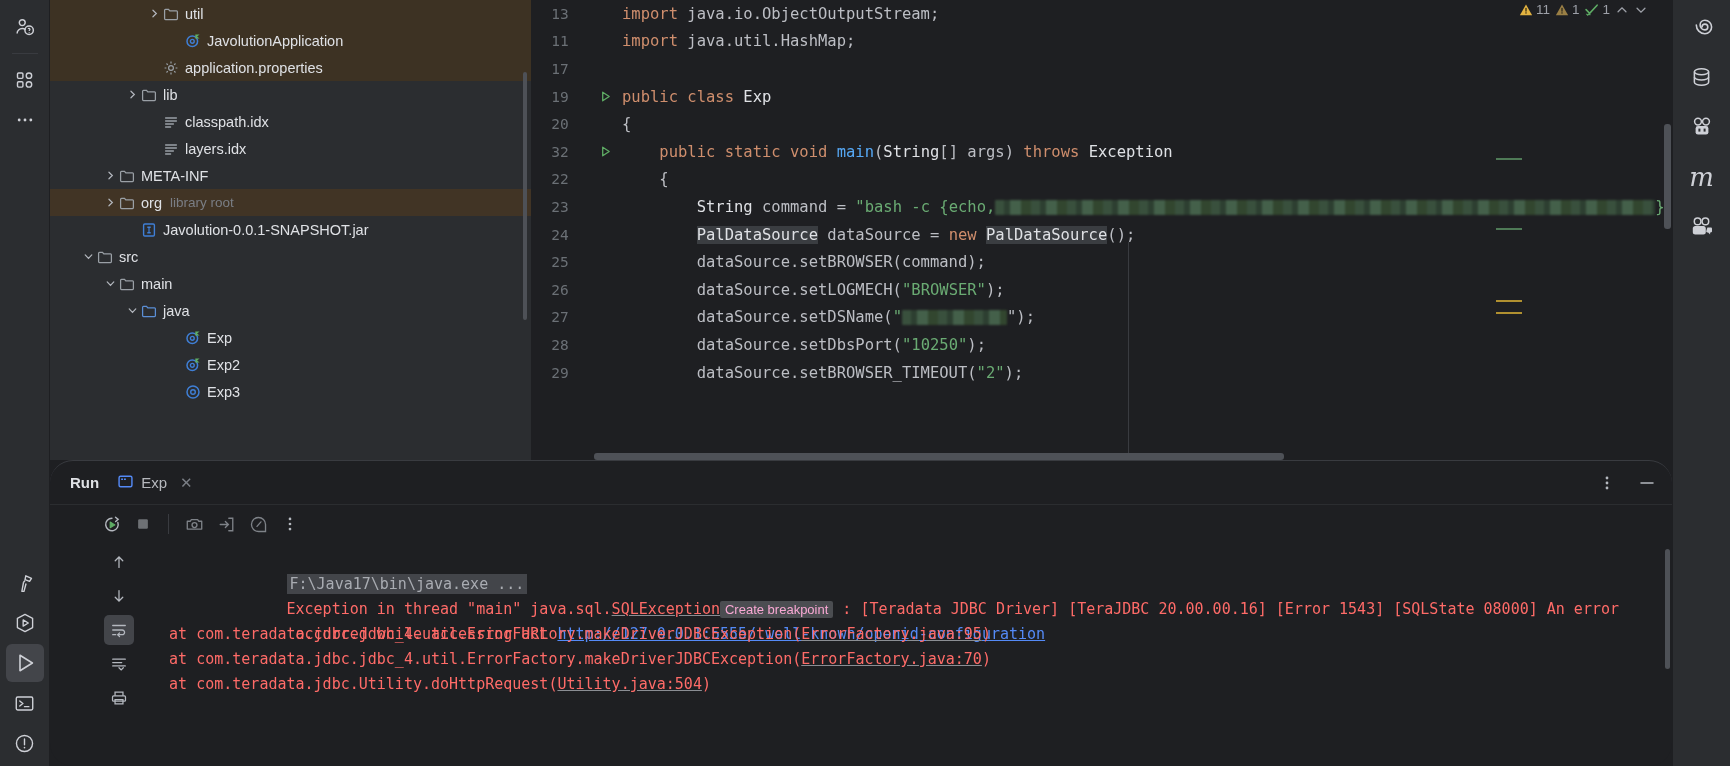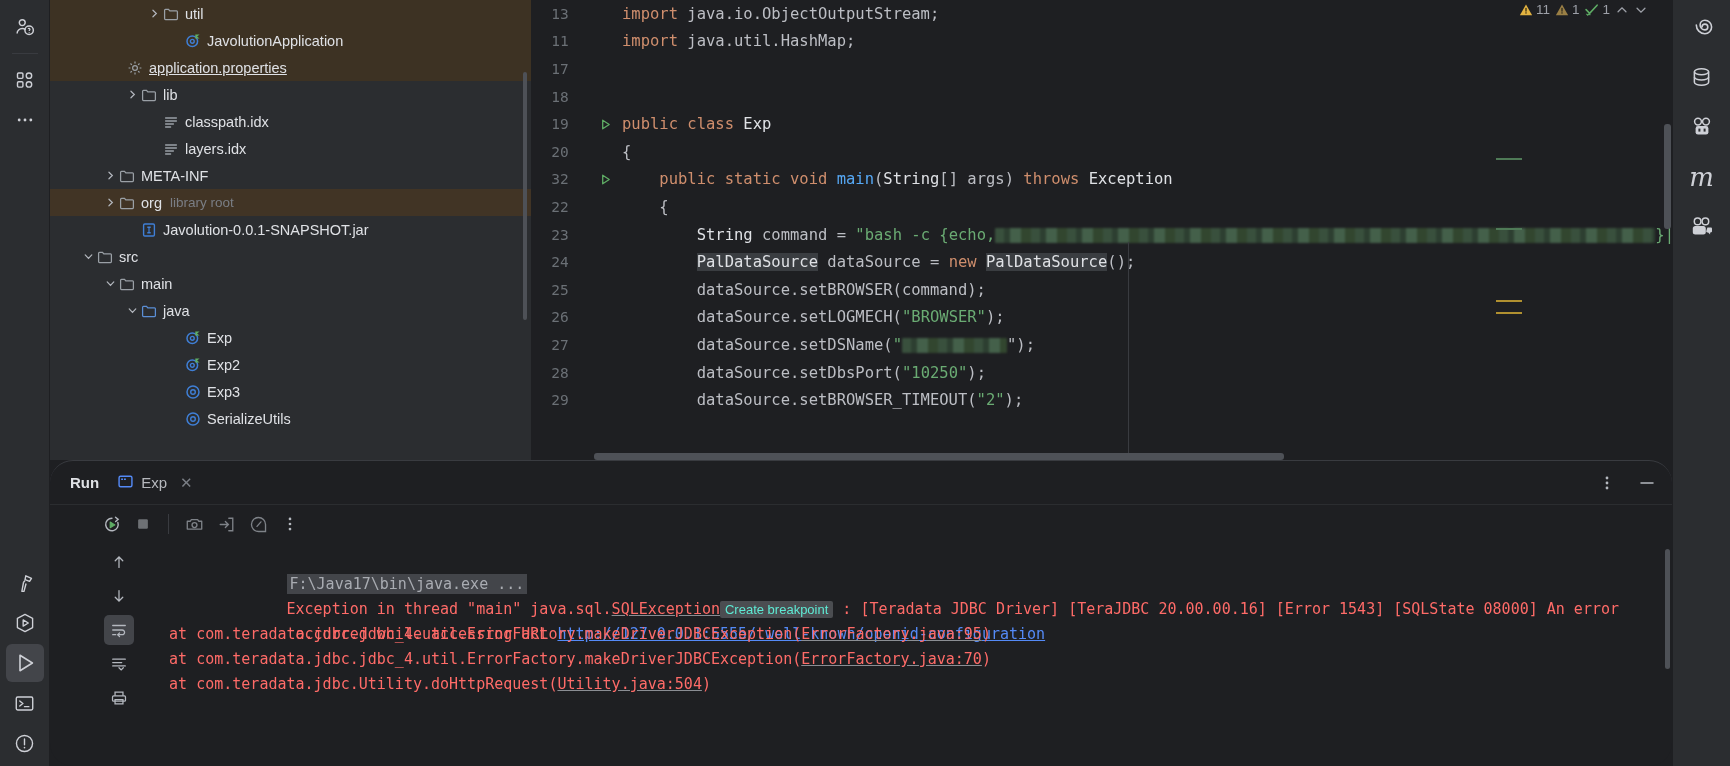--- a/index.html
+++ b/index.html
@@ -134,21 +134,21 @@
   .console{
     flex:1 1 auto; min-width:0; position:relative; overflow:hidden;
     font-family:"DejaVu Sans Mono","Liberation Mono",monospace;
     font-size:15px; line-height:25px; padding-top:4px;
   }
   .cl{ white-space:pre; height:25px; }
   .cmd{ color:#a9acb2; background:#43454a; padding:1px 3px;margin-top:32px;}
   .err{ color:#ff6b68;}
   .lnk{ color:#548af7; text-decoration:underline;}
   .lnk-d{ color:#ff6b68; text-decoration:underline; text-decoration-color:#8a8d93;}
-  .brk{ background:#4b4d51; color:#5eead4; font-family:"Liberation Sans",sans-serif; font-size:13px; padding:1px 5px; border-radius:2px;}
+  .brk{ background:#4b4d51; color:#f9a8d4; font-family:"Liberation Sans",sans-serif; font-size:13px; padding:1px 5px; border-radius:2px;}
   .und{ text-decoration:underline; text-decoration-color:#8a8d93;}
   .console-vsb{position:absolute;right:2px;top:6px;width:5px;height:120px;background:#4e5157;border-radius:3px;}
 
   
   .run-gutter{
     width:46px;flex:0 0 46px;display:flex;flex-direction:column;align-items:center;
     padding-top:4px;gap:4px;
   }
 
   
@@ -250,21 +250,21 @@
               <span class="arrow empty"></span>
               <span class="ico">
                 <svg width="16" height="16" viewBox="0 0 16 16">
                   <circle cx="7.3" cy="8.3" r="5.3" fill="none" stroke="#3f7fd6" stroke-width="1.5"></circle>
                   <circle cx="7.3" cy="8.3" r="1.9" fill="none" stroke="#3f7fd6" stroke-width="1.4"></circle>
                   <path d="M10.3 1.6h4.3l-2.5 2 2.5 2h-4.3z" fill="#5fad65"></path>
                 </svg>
               </span>
               <span class="lbl">JavolutionApplication</span>
             </div>
-            <div class="row hl" style="padding-left: 60px; text-decoration: underline;">
+            <div class="row hl" style="padding-left: 96px;">
               <span class="arrow empty"></span>
               <span class="ico">
                 <svg width="16" height="16" viewBox="0 0 16 16" fill="none" stroke="#9aa0a6" stroke-width="1.2">
                   <circle cx="8" cy="8" r="2.4"></circle>
                   <path d="M8 1.6v1.8M8 12.6v1.8M1.6 8h1.8M12.6 8h1.8M3.5 3.5l1.3 1.3M11.2 11.2l1.3 1.3M12.5 3.5l-1.3 1.3M4.8 11.2l-1.3 1.3"></path>
                 </svg>
               </span>
               <span class="lbl">application.properties</span>
             </div>
             <div class="row" style="padding-left: 74px;">
@@ -398,30 +398,20 @@
             </div>
             <div class="row" style="padding-left: 118px;">
               <span class="arrow empty"></span>
               <span class="ico">
                 <svg width="16" height="16" viewBox="0 0 16 16">
                   <circle cx="8" cy="8" r="6" fill="none" stroke="#3f7fd6" stroke-width="1.5"></circle>
                   <circle cx="8" cy="8" r="2.3" fill="none" stroke="#3f7fd6" stroke-width="1.4"></circle>
                 </svg>
               </span>
               <span class="lbl">Exp3</span>
-            </div>
-            <div class="row" style="padding-left: 118px;">
-              <span class="arrow empty"></span>
-              <span class="ico">
-                <svg width="16" height="16" viewBox="0 0 16 16">
-                  <circle cx="8" cy="8" r="6" fill="none" stroke="#3f7fd6" stroke-width="1.5"></circle>
-                  <circle cx="8" cy="8" r="2.3" fill="none" stroke="#3f7fd6" stroke-width="1.4"></circle>
-                </svg>
-              </span>
-              <span class="lbl">SerializeUtils</span>
             </div>
           </div>
         <div class="tree-scroll"></div>
       </div>
 
       <div class="editor">
 
         <div class="inspect-widget">
           <span class="iw-item">
             <svg width="14" height="14" viewBox="0 0 16 16">
@@ -456,21 +446,20 @@
                 <path d="M3.5 6 8 10.4 12.5 6" stroke-linecap="round"></path>
               </svg>
           </span>
         </div>
 
         <div class="code-wrap">
           <div id="code-lines">
               <div class="cline"><span class="gutter">13</span><span class="runmark"></span><span class="ctext"><span class="kw">import </span><span class="pl">java.io.ObjectOutputStream;</span></span></div>
               <div class="cline"><span class="gutter">11</span><span class="runmark"></span><span class="ctext"><span class="kw">import </span><span class="pl">java.util.HashMap;</span></span></div>
               <div class="cline"><span class="gutter">17</span><span class="runmark"></span><span class="ctext"></span></div>
-              <div class="cline"><span class="gutter">18</span><span class="runmark"></span><span class="ctext"></span></div>
               <div class="cline"><span class="gutter">19</span><span class="runmark"><svg width="13" height="13" viewBox="0 0 14 14" fill="none" stroke="#5fad65" stroke-width="1.4" stroke-linejoin="round">
                     <path d="M4 2.4 11 7l-7 4.6z"></path>
                   </svg></span><span class="ctext"><span class="kw">public class </span><span class="ty">Exp</span></span></div>
               <div class="cline"><span class="gutter">20</span><span class="runmark"></span><span class="ctext"><span class="pl">{</span></span></div>
               <div class="cline"><span class="gutter">32</span><span class="runmark"><svg width="13" height="13" viewBox="0 0 14 14" fill="none" stroke="#5fad65" stroke-width="1.4" stroke-linejoin="round">
                     <path d="M4 2.4 11 7l-7 4.6z"></path>
                   </svg></span><span class="ctext"><span class="kw">    public static void </span><span class="fn">main</span><span class="pl">(</span><span class="ty">String</span><span class="pl">[] args) </span><span class="kw">throws </span><span class="ty">Exception</span></span></div>
               <div class="cline"><span class="gutter">22</span><span class="runmark"></span><span class="ctext"><span class="pl">    {</span></span></div>
               <div class="cline"><span class="gutter">23</span><span class="runmark"></span><span class="ctext"><span class="ty">        String</span><span class="pl"> command = </span><span class="str">"bash -c {echo,</span><span class="blur-g" style="width: 660px;"></span><span class="str">}|{ba</span></span></div>
               <div class="cline"><span class="gutter">24</span><span class="runmark"></span><span class="ctext"><span class="pl">        </span><span class="ty hlt">PalDataSource</span><span class="pl"> dataSource = </span><span class="kw">new </span><span class="ty hlt">PalDataSource</span><span class="pl">();</span></span></div>

